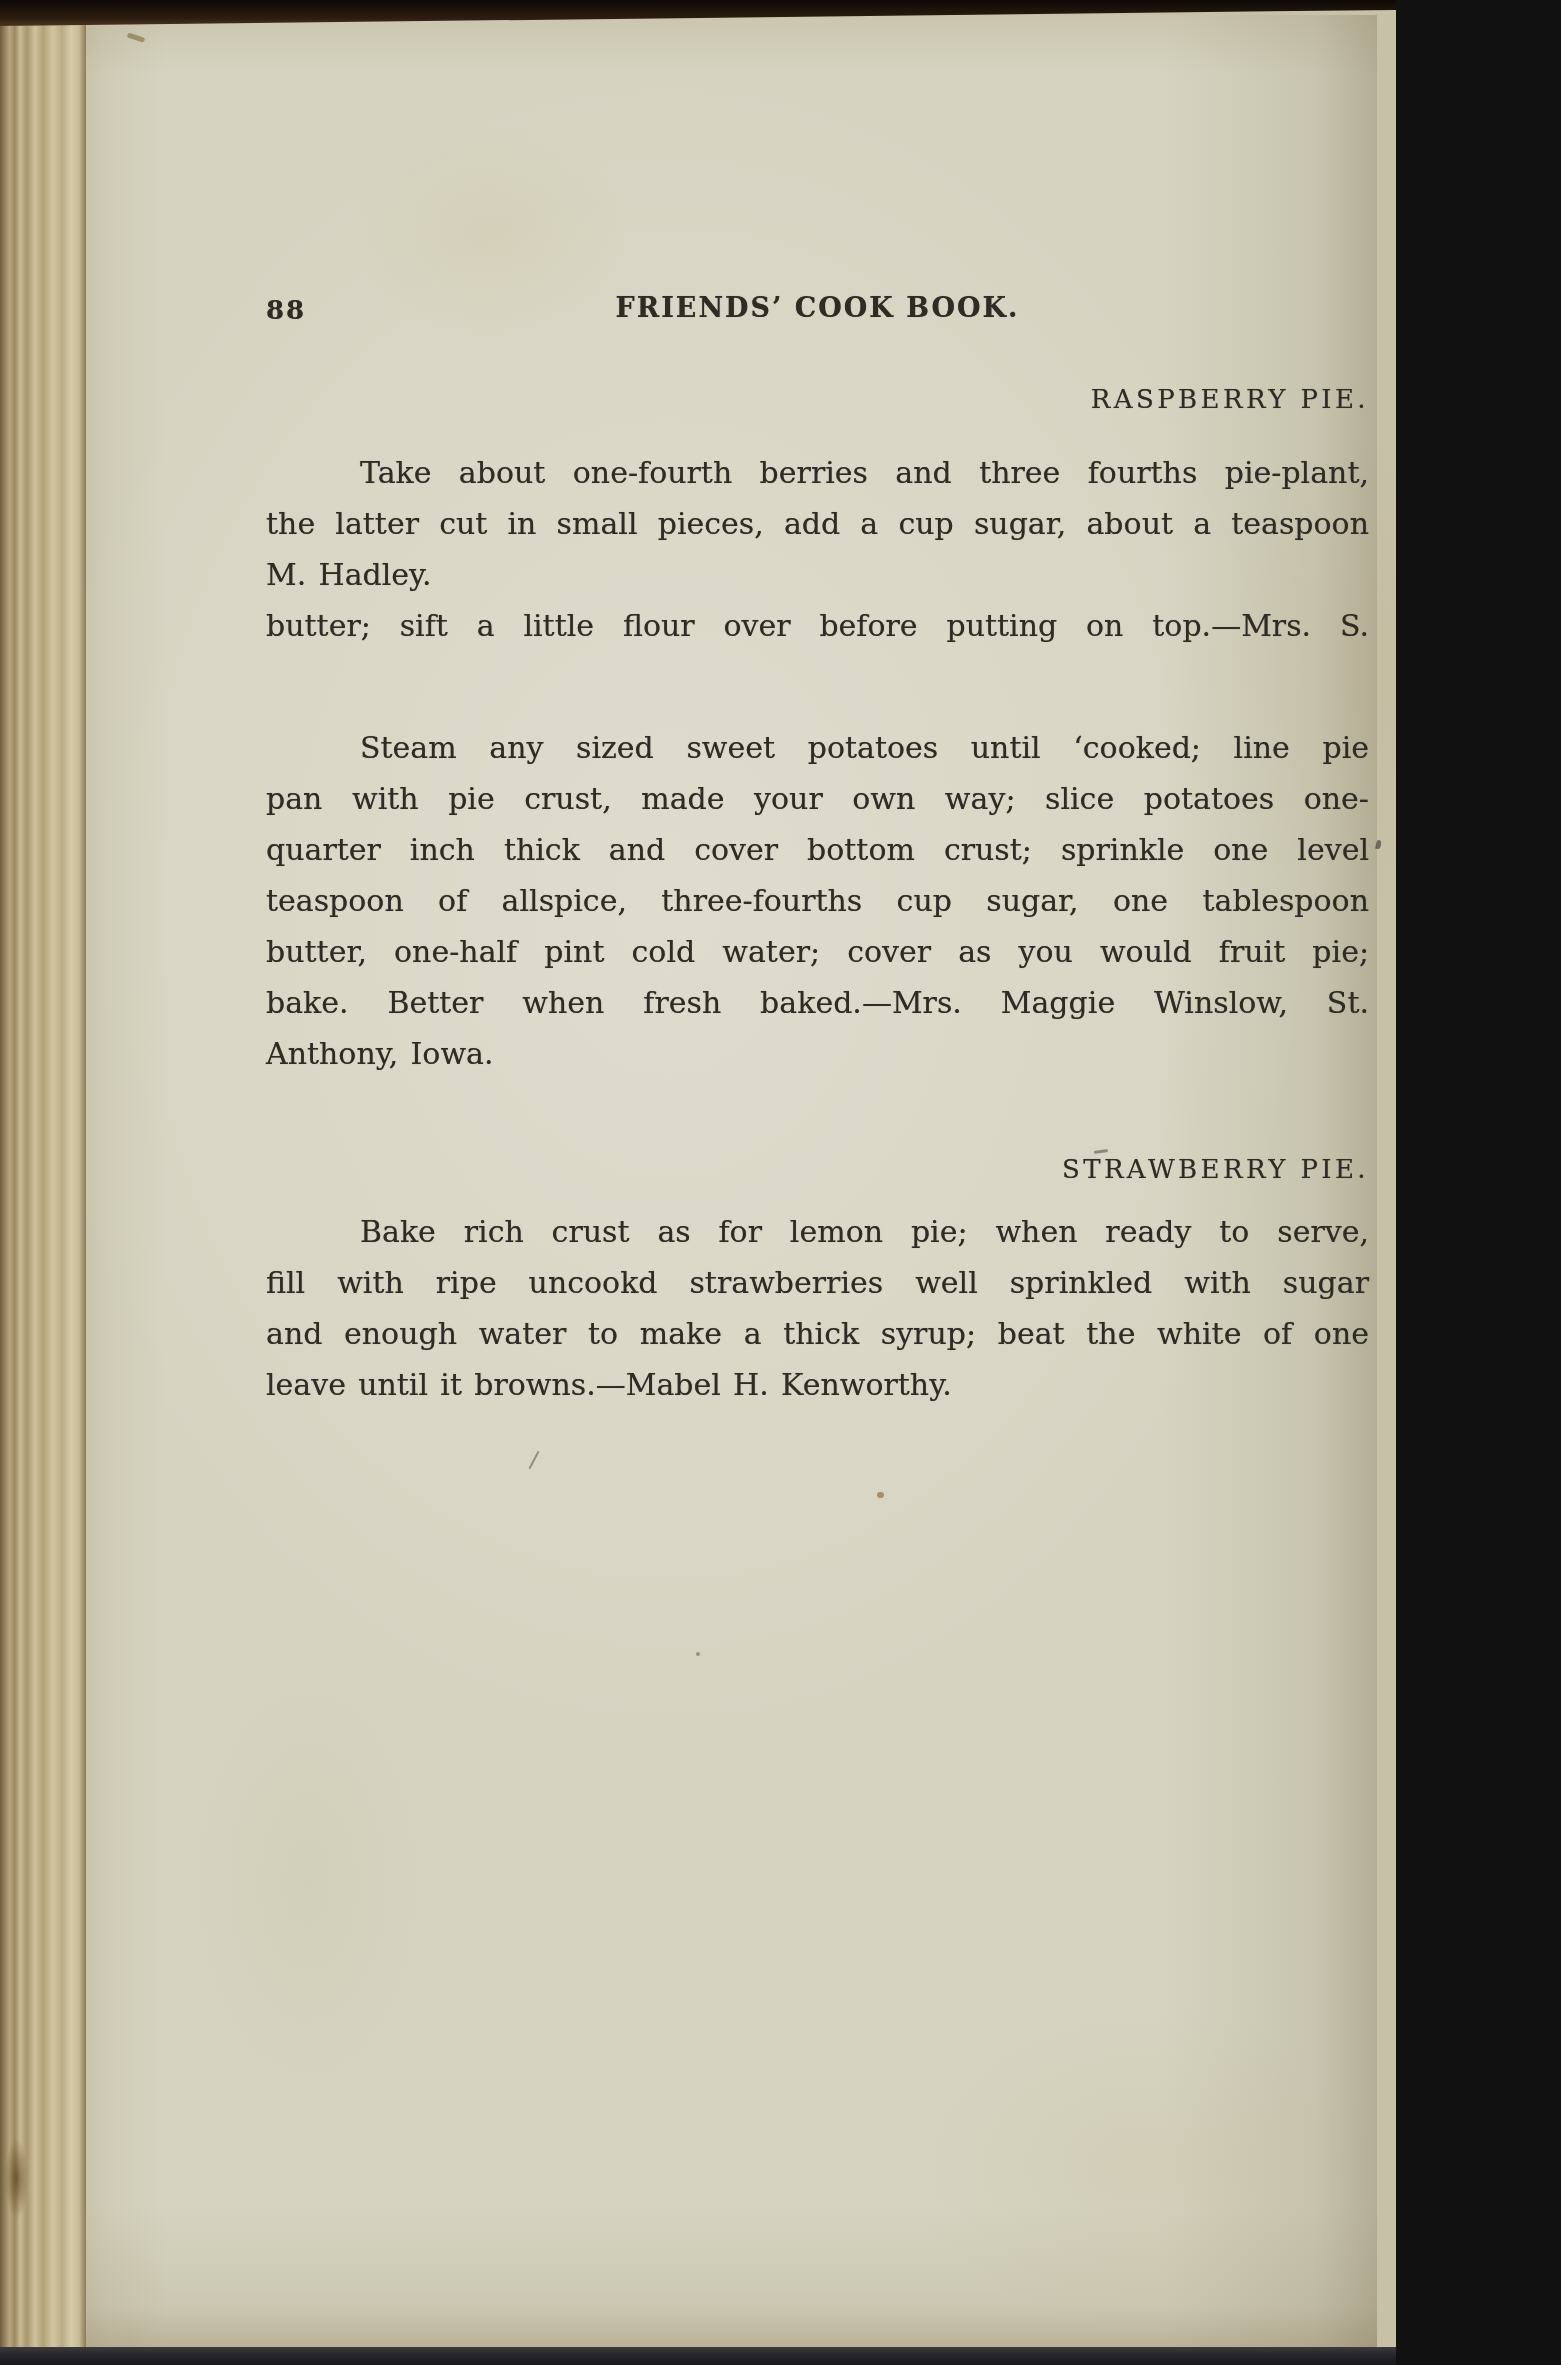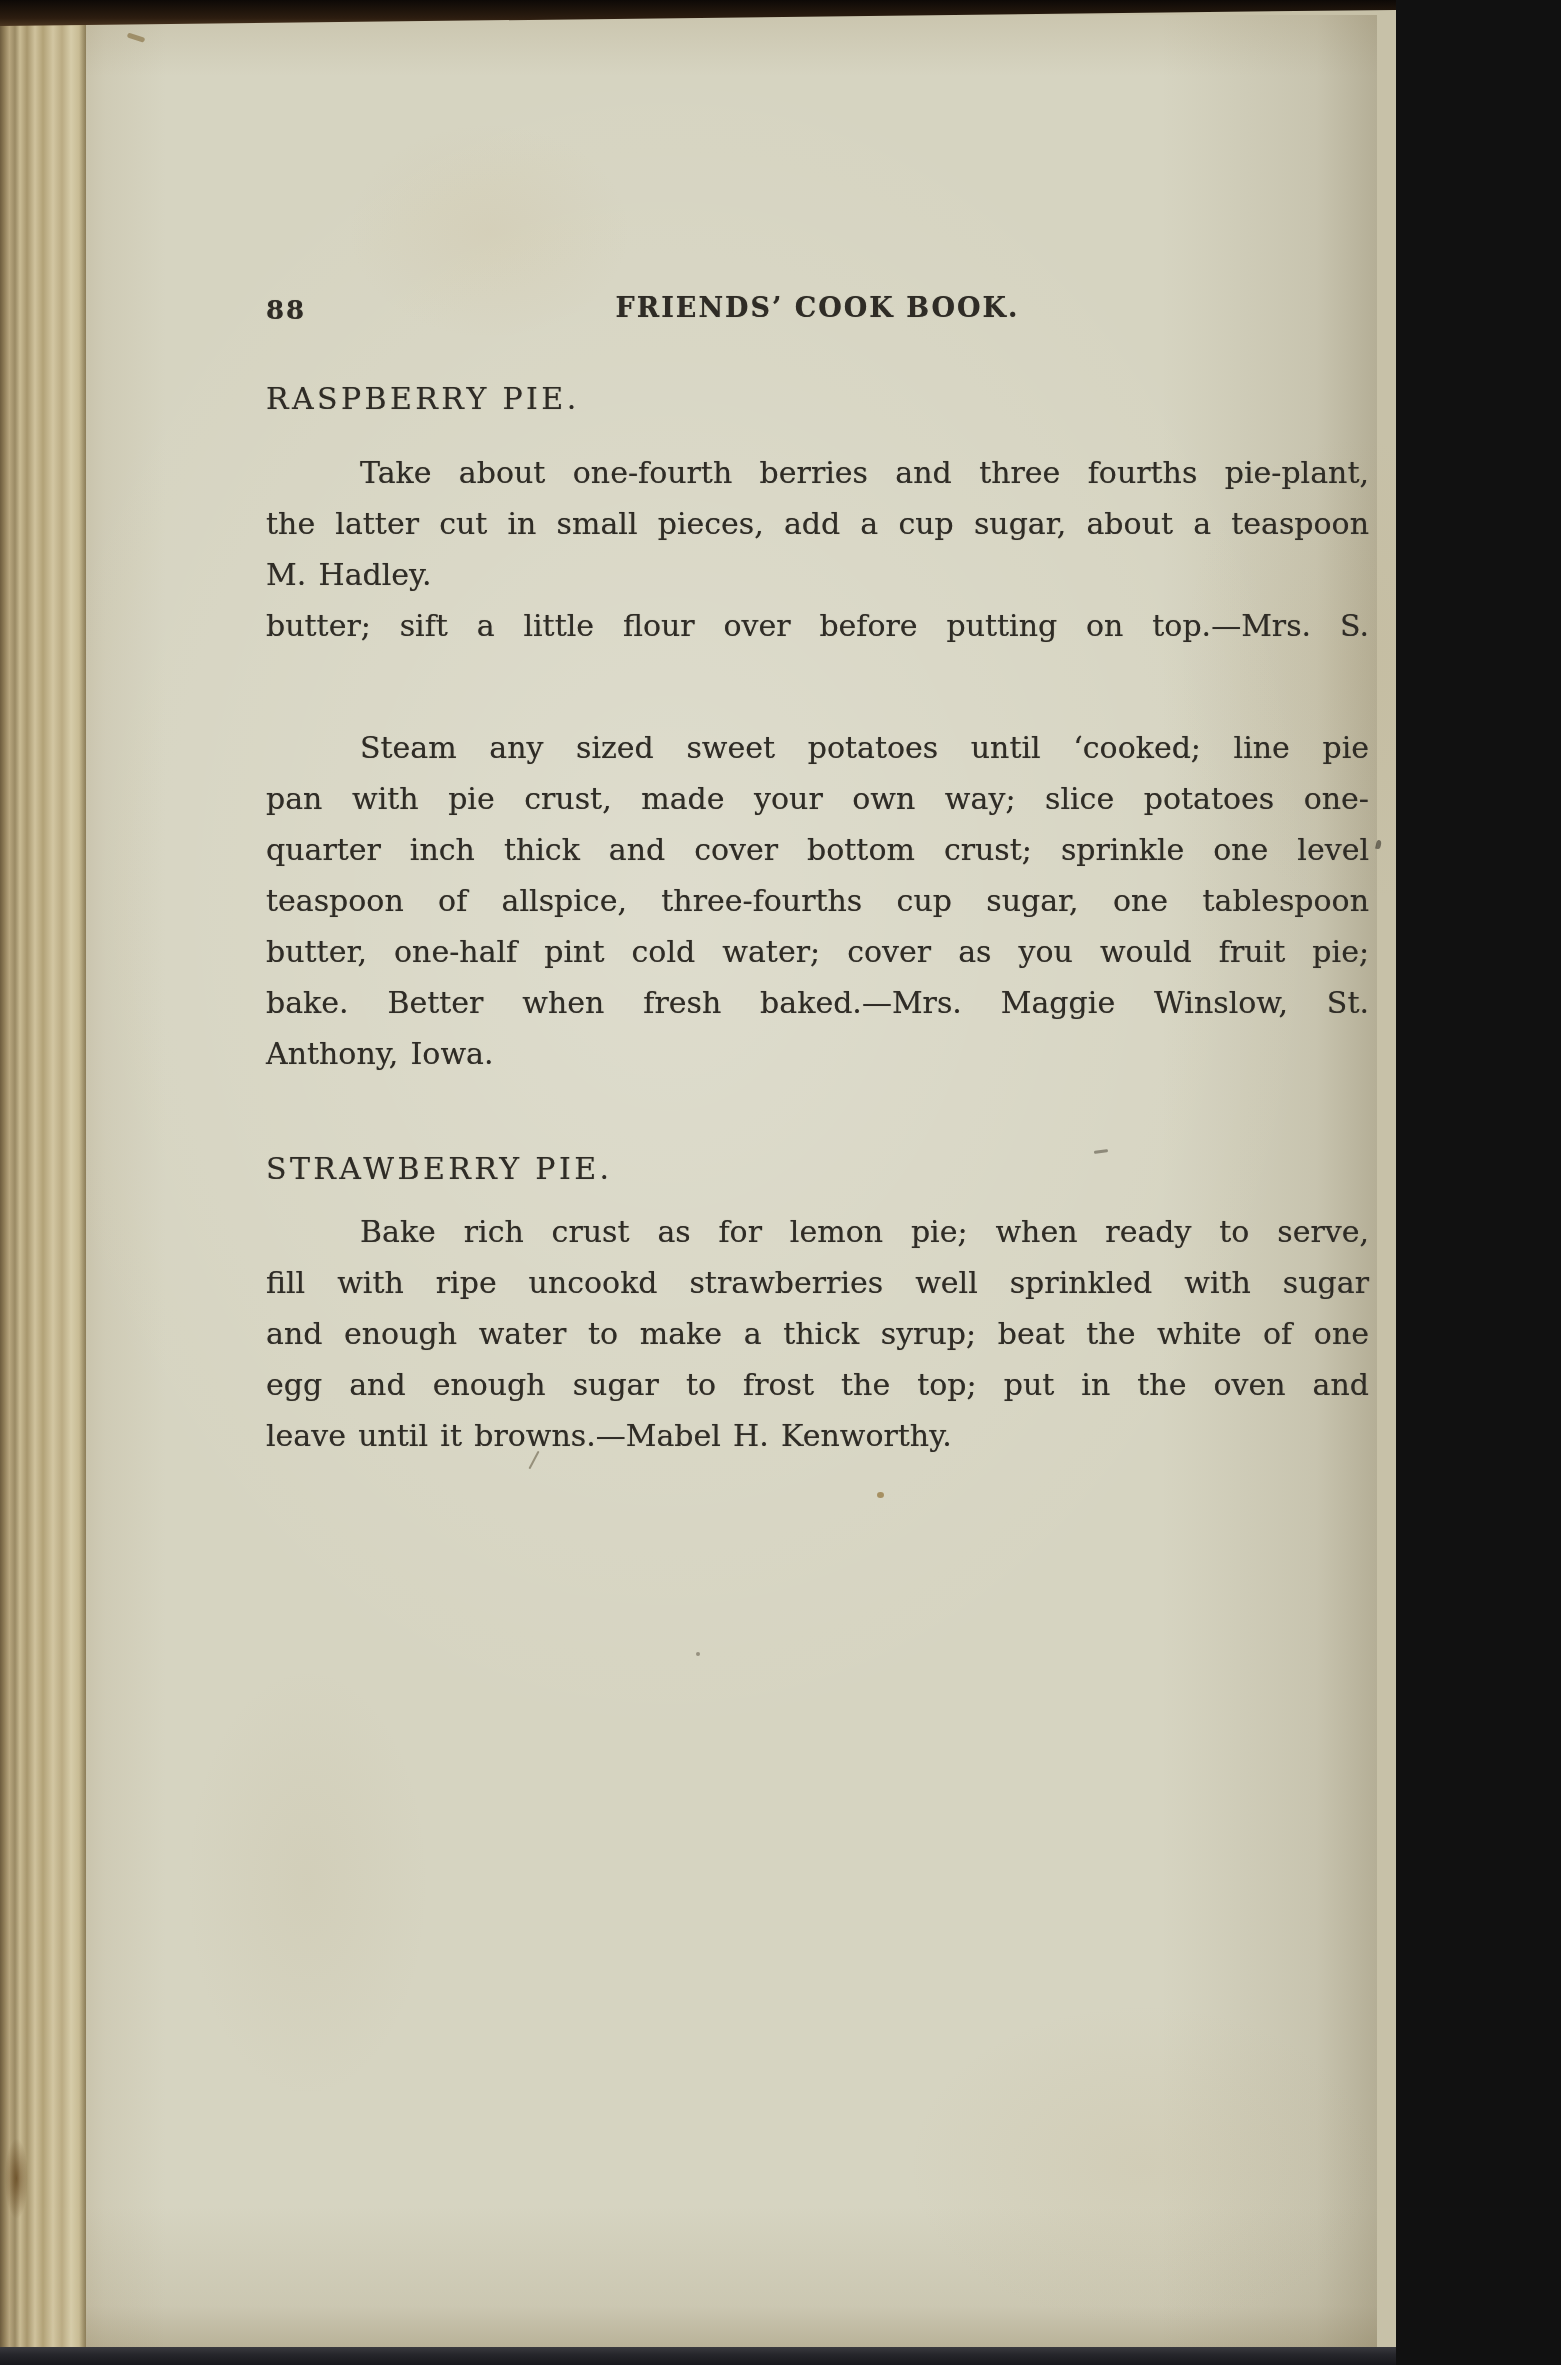--- a/index.html
+++ b/index.html
@@ -82,22 +82,22 @@
     display:block;text-align:center;
     font-size:27px;font-weight:bold;letter-spacing:2px;line-height:35px;
   }
 
   #recipes{position:absolute;left:266px;top:0;width:1103px;height:100%;}
   .recipe{position:absolute;left:0;width:1103px;}
   .recipe-0{top:384px;}
   .recipe-1{top:701px;}
   .recipe-2{top:1134px;margin-top:20px;}
   .recipe-title{
-    margin:0;text-align:left;font-weight:normal;
-    font-size:30px;letter-spacing:3.4px;line-height:30px;
+    margin:0;text-align:right;font-weight:normal;
+    font-size:26px;letter-spacing:3.4px;line-height:30px;
     color:var(--ink,#2f2c26);
   }
   .recipe-0 .lines{margin-top:33px;}
   .recipe-1 .lines{margin-top:21px;}
   .recipe-2 .lines{margin-top:21.6px;}
   .line{
     height:51px;line-height:51px;font-size:30px;
     word-spacing:2.7px;white-space:normal;overflow:visible;
   }
   .line.j{text-align:justify;text-align-last:justify;text-justify:inter-word;}
@@ -160,21 +160,20 @@
             <div class="line j">bake. Better when fresh baked.—Mrs. Maggie Winslow, St.</div>
             <div class="line">Anthony, Iowa.</div>
           </div>
         </section>
         <section class="recipe recipe-2">
           <h2 class="recipe-title">STRAWBERRY PIE.</h2>
           <div class="lines">
             <div class="line j ind">Bake rich crust as for lemon pie; when ready to serve,</div>
             <div class="line j">fill with ripe uncookd strawberries well sprinkled with sugar</div>
             <div class="line j">and enough water to make a thick syrup; beat the white of one</div>
-            <div class="line j">egg and enough sugar to frost the top; put in the oven and</div>
             <div class="line">leave until it browns.—Mabel H. Kenworthy.</div>
           </div>
         </section>
       </main>
 
     <div class="speck fleck-top"></div>
     <div class="speck dot-topright"></div>
     <div class="speck dash-strawberry"></div>
     <div class="speck stray-comma"></div>
     <div class="speck hair-below"></div>

